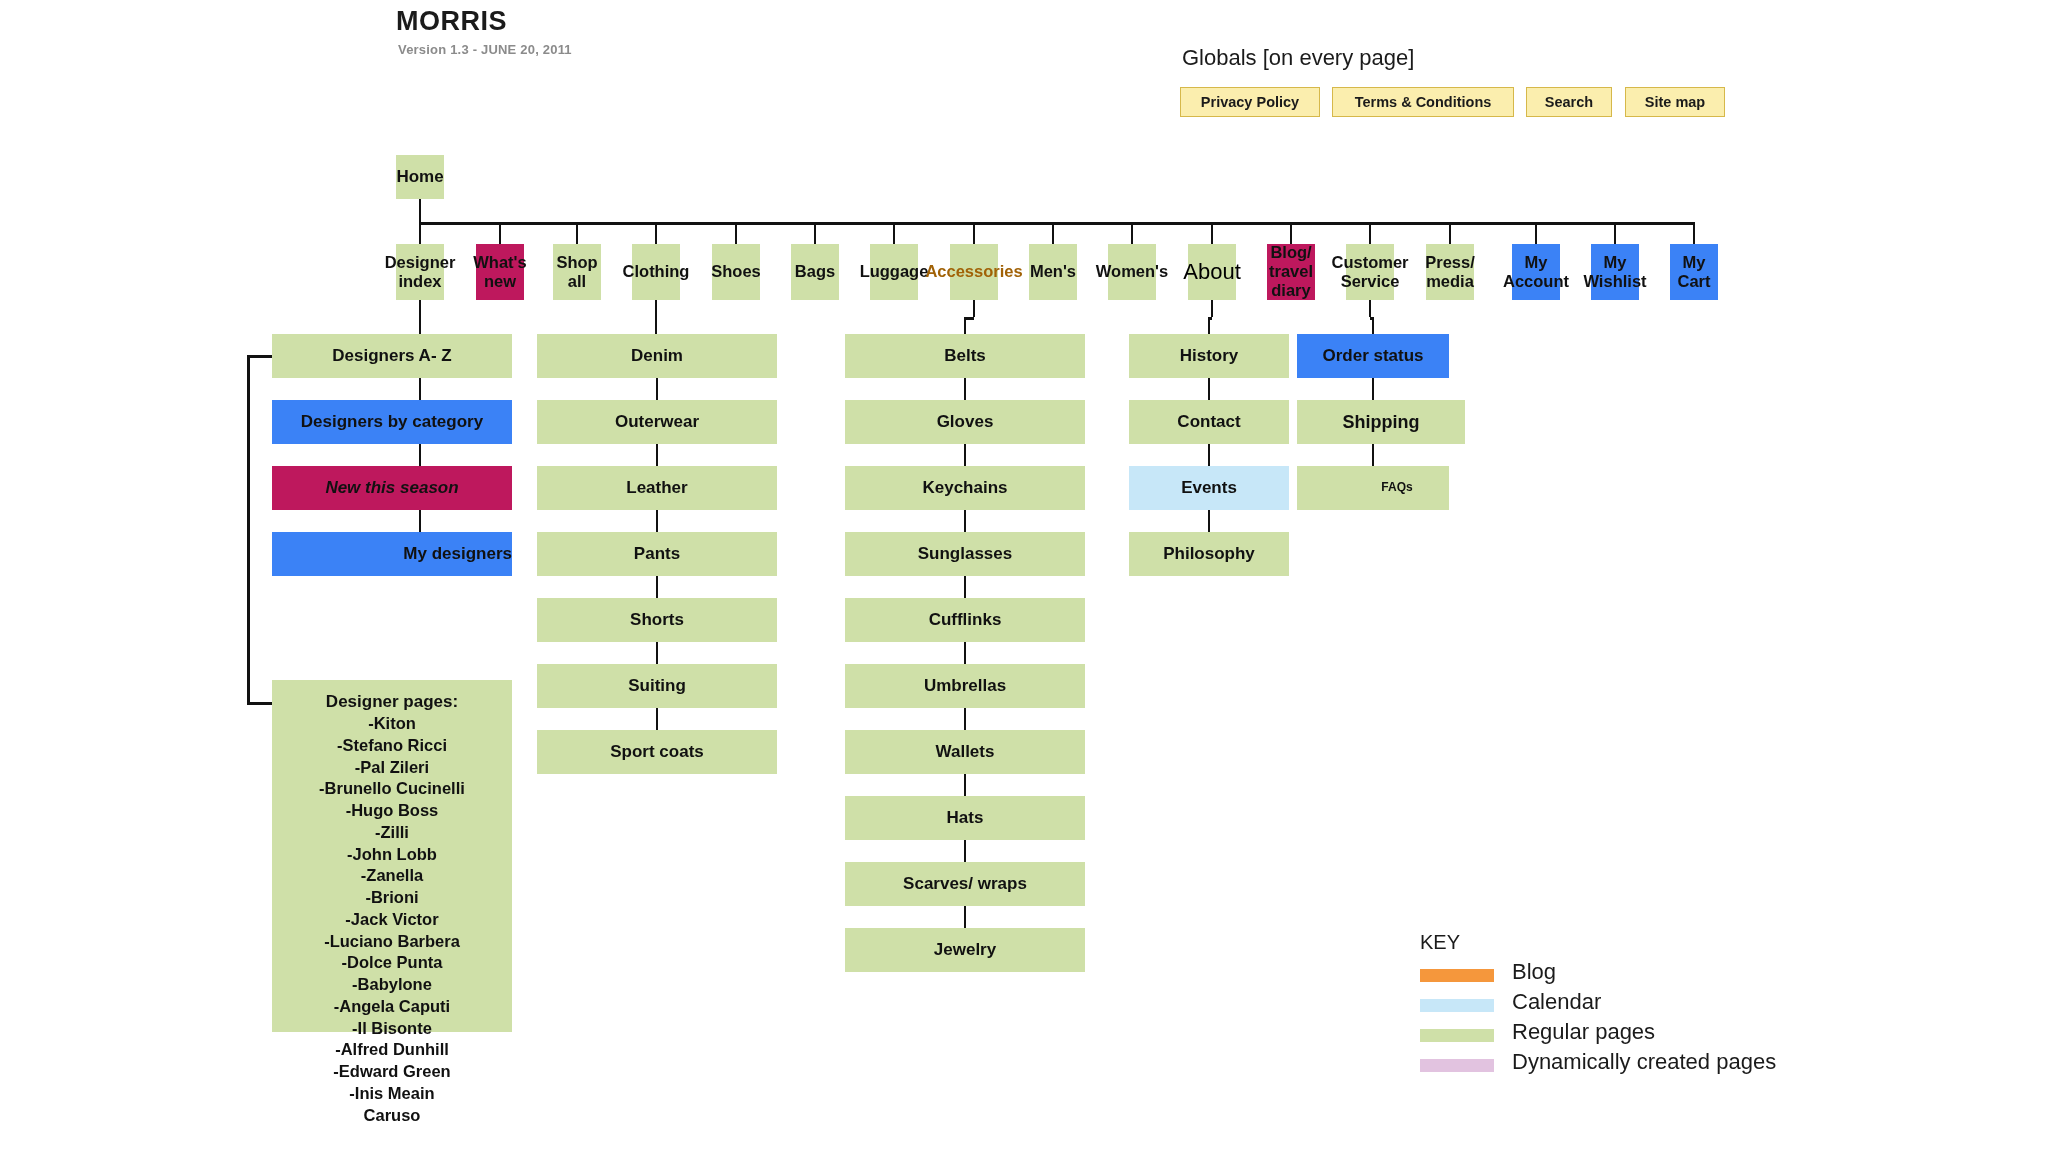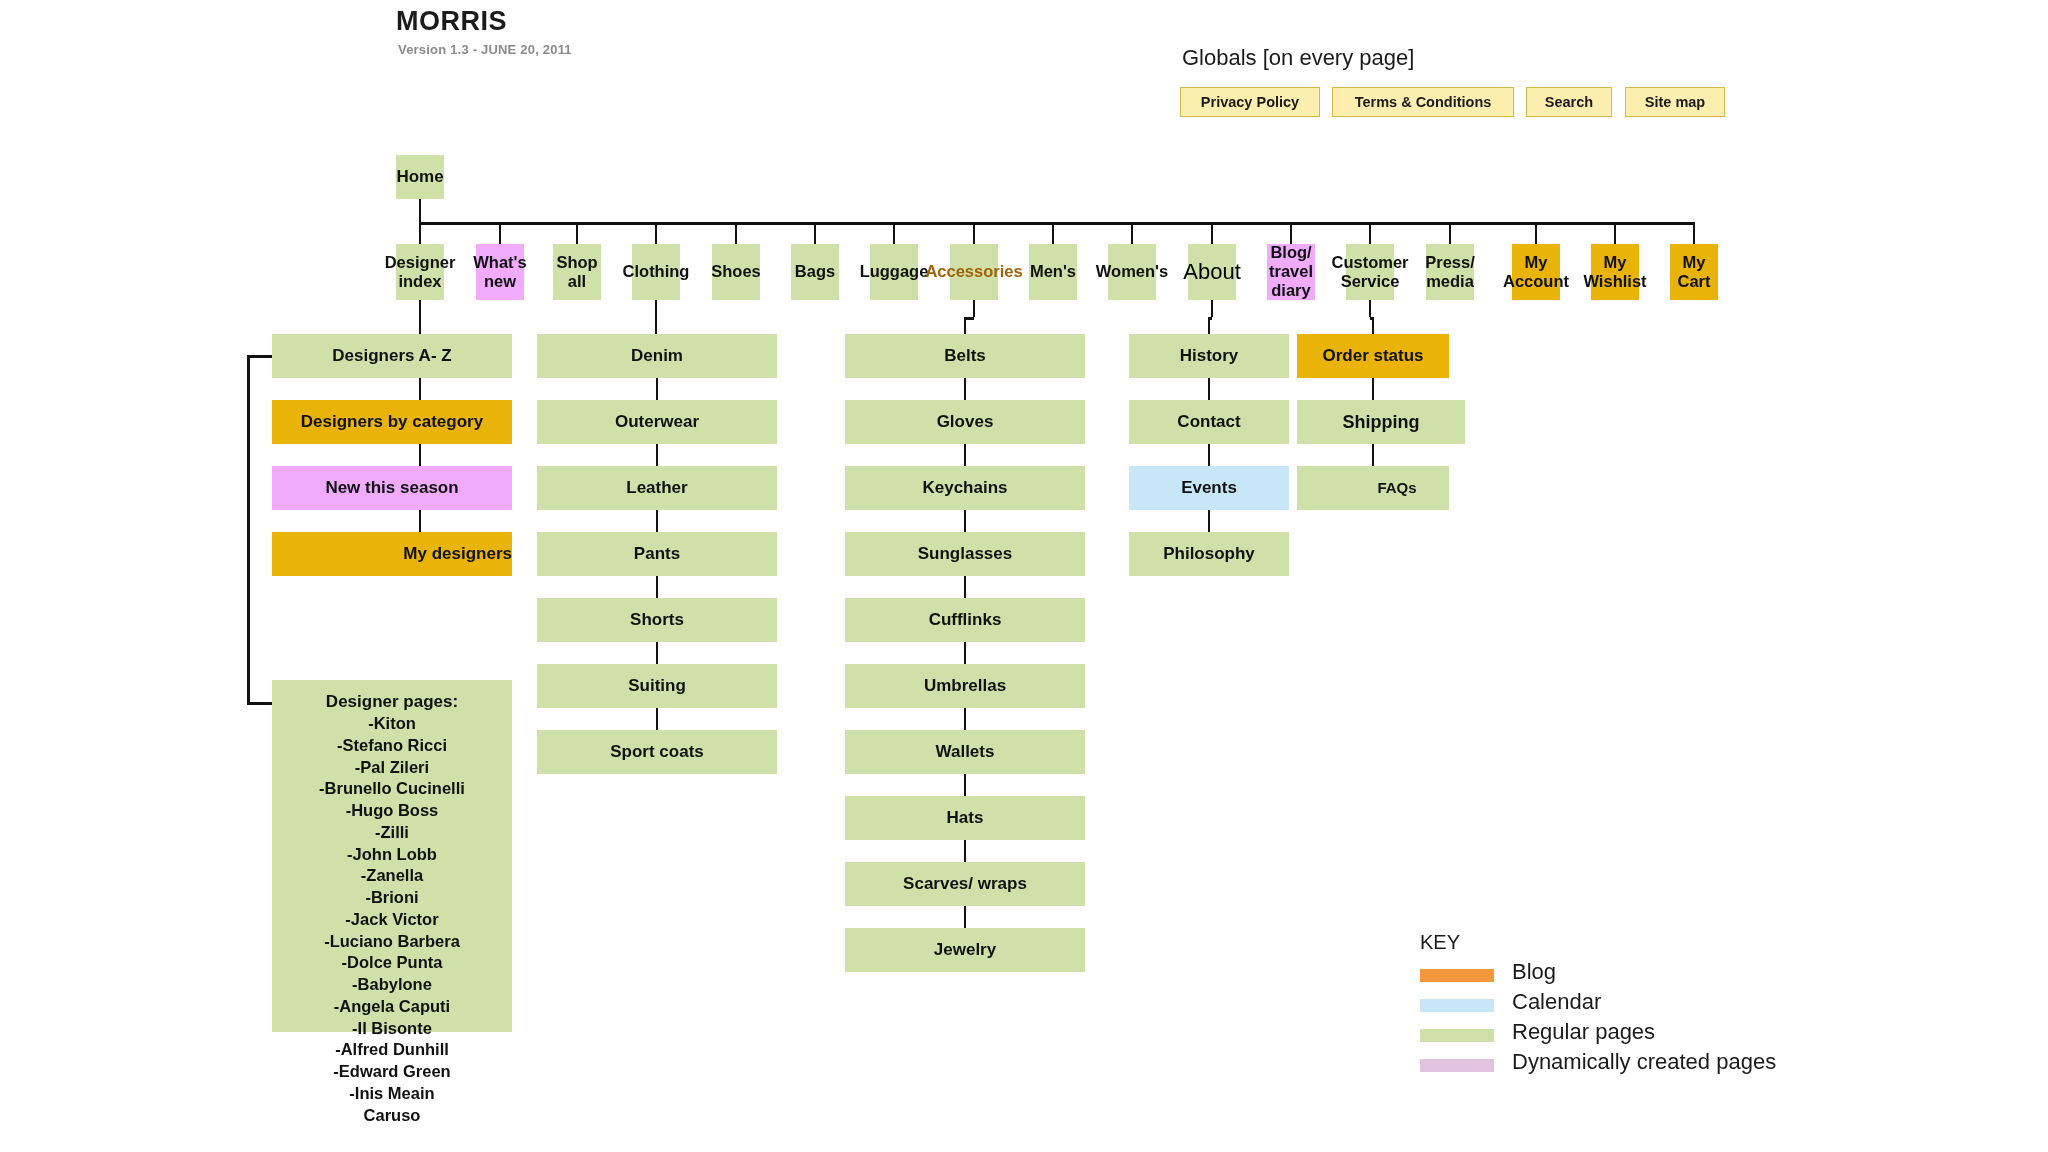--- a/index.html
+++ b/index.html
@@ -38,22 +38,22 @@
   
   .node{
     position:absolute;box-sizing:border-box;
     display:flex;align-items:center;justify-content:center;
     text-align:center;
     font-weight:bold;color:#111111;
     line-height:1.12;
   }
   .node span{display:block;white-space:nowrap;}
   .c-regular{background:#cfe0a8;}
-  .c-dynamic{background:#eab308;}
-  .c-blog{background:#f0abfc;}
+  .c-dynamic{background:#3b82f6;}
+  .c-blog{background:#be185d;font-style:italic;}
   .c-calendar{background:#c7e7f8;}
 
   
   .navnode{
     position:absolute;box-sizing:border-box;
     display:flex;align-items:center;justify-content:center;
     font-size:16.5px;font-weight:bold;color:#111;
     line-height:1.1;
   }
 
@@ -280,21 +280,21 @@
       </div>
       <div class="node c-regular" style="left: 1129px; top: 532px; width: 160px; height: 44px; font-size: 17px;">
         <span>Philosophy</span>
       </div>
       <div class="node c-dynamic" style="left: 1297px; top: 334px; width: 152px; height: 44px; font-size: 17px;">
         <span>Order status</span>
       </div>
       <div class="node c-regular" style="left: 1297px; top: 400px; width: 168px; height: 44px; font-size: 18px;">
         <span>Shipping</span>
       </div>
-      <div class="node c-regular" style="left: 1297px; top: 466px; width: 152px; height: 44px; font-size: 15px; padding-left: 48px;">
+      <div class="node c-regular" style="left: 1297px; top: 466px; width: 152px; height: 44px; font-size: 12px; padding-left: 48px;">
         <span>FAQs</span>
       </div>
     </div>
 
   <div class="designer-block" id="designer-block" style="left: 272px; top: 680px; width: 240px; height: 352px;">
     <div class="dtitle">Designer pages:</div>
     <div id="designer-names" style="text-align: center;">
         <div class="dname">-Kiton</div>
         <div class="dname">-Stefano Ricci</div>
         <div class="dname">-Pal Zileri</div>

